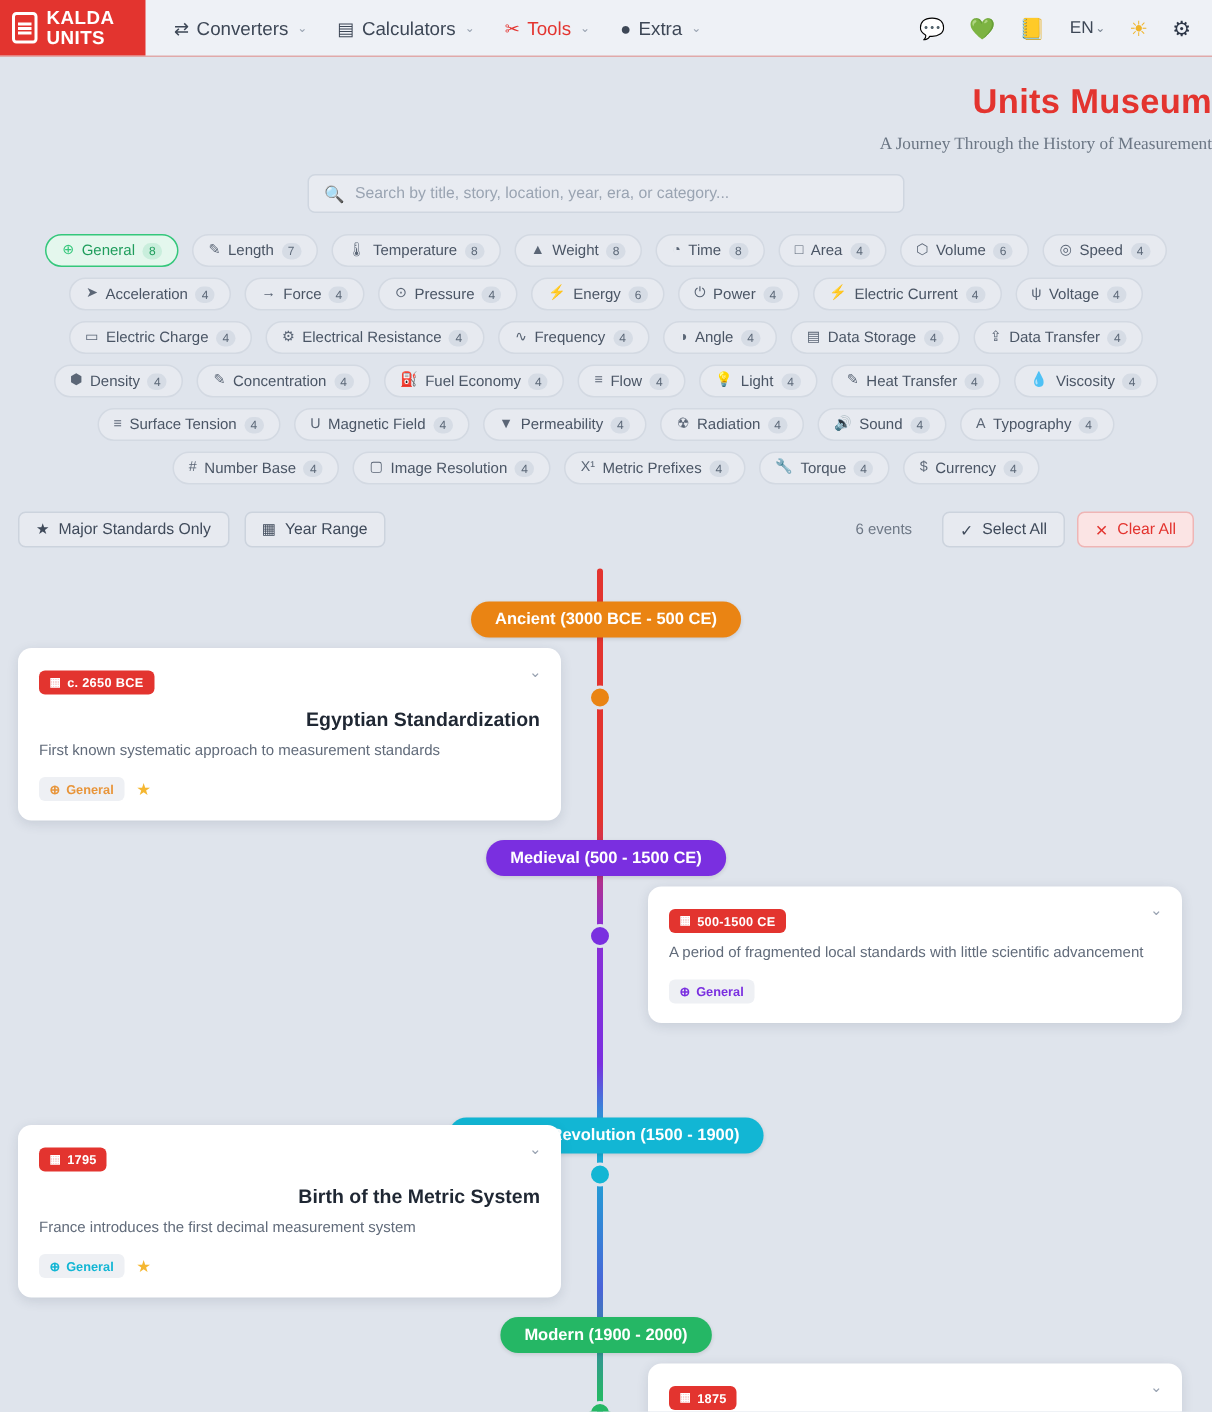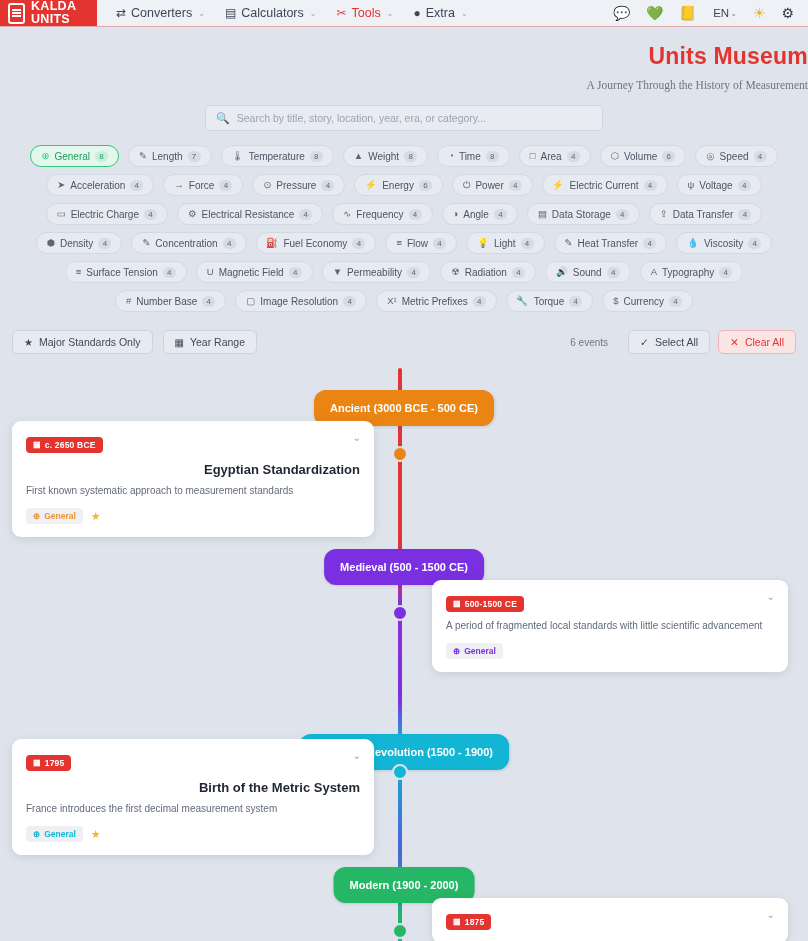--- a/index.html
+++ b/index.html
@@ -6,21 +6,21 @@
   html, body {
     width: 808px; height: 941px;
     background: #dfe4ec;
     font-family: "Liberation Sans", sans-serif;
     overflow: hidden;
   }
   body { position: relative; }
 
   
   .navbar {
-    height: 27px; width: 100%;
+    height: 38px; width: 100%;
     background: #eef1f6;
     border-bottom: 1px solid #e0a9a9;
     display: flex; align-items: stretch;
     position: relative; z-index: 50;
   }
   .brand {
     width: 97px; background: #e3342f;
     display: flex; align-items: center; gap: 6px;
     padding: 0 8px; color: #fff;
   }
@@ -121,21 +121,21 @@
 
   
   .timeline { position: relative; margin-top: 14px; height: 600px; }
   .tl-line {
     position: absolute; left: 400px; top: 0; width: 4px; height: 600px;
     margin-left: -2px; border-radius: 2px;
     background: linear-gradient(180deg, #e3342f 0%, #e3342f 28%, #8b2fd6 40%, #7b2fe0 55%, #12b6d4 63%, #4a63d8 80%, #25b765 92%, #12b6d4 100%);
   }
   .era-badge {
     position: absolute; left: 50%; transform: translateX(-50%);
-    height: 36px; padding: 0 16px; border-radius: 12px;
+    height: 24px; padding: 0 16px; border-radius: 12px;
     display: flex; align-items: center; justify-content: center;
     font-size: 11px; font-weight: bold; color: #fff; white-space: nowrap;
     box-shadow: 0 1px 3px rgba(0,0,0,.12);
   }
   .tl-dot {
     position: absolute; left: 400px; width: 16px; height: 16px; margin-left: -8px;
     border-radius: 50%; border: 2px solid #dfe4ec; z-index: 3;
   }
   .card {
     position: absolute; background: #fff; border-radius: 9px;

